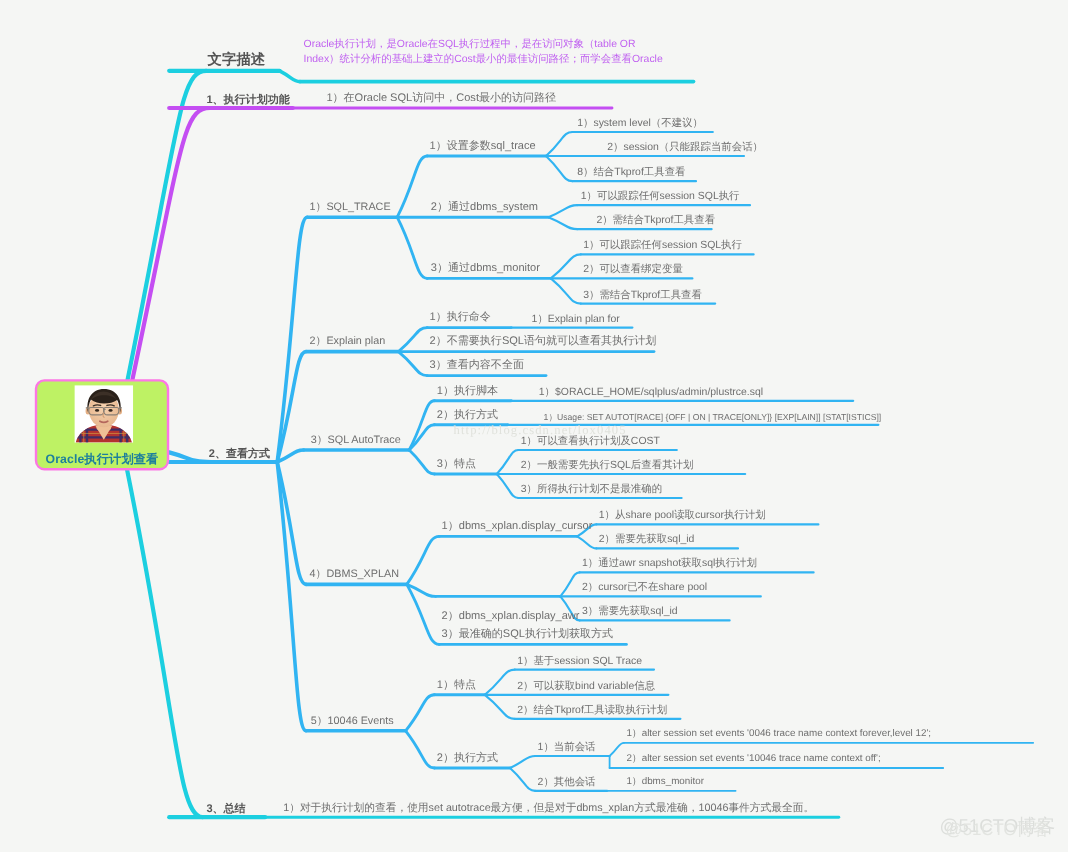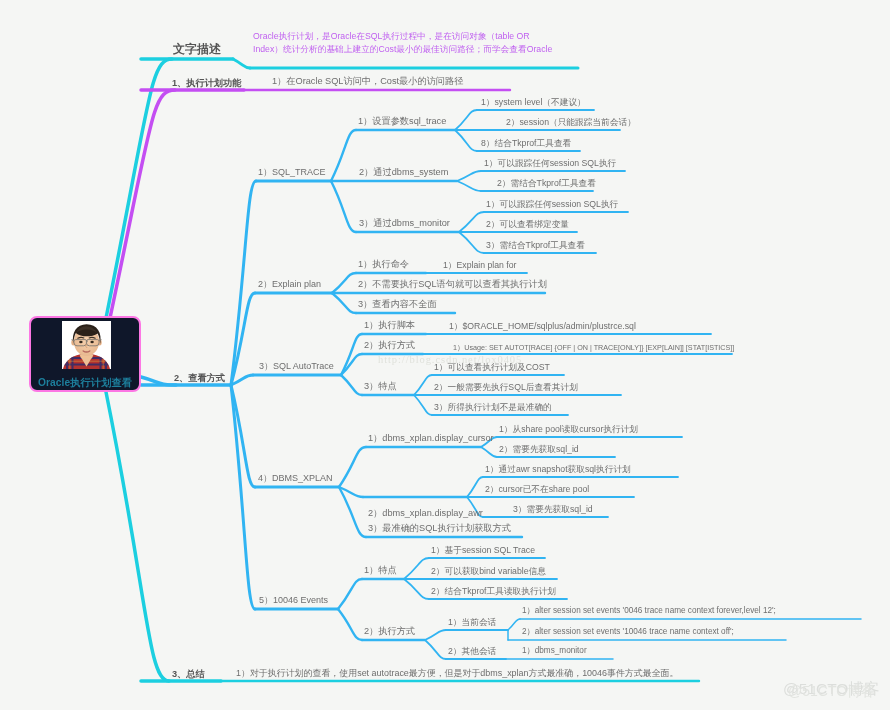--- a/index.html
+++ b/index.html
@@ -5,21 +5,21 @@
 <style>
   html,body{margin:0;padding:0;background:#f5f6f4;}
   body{width:890px;height:710px;overflow:hidden;
        font-family:"Liberation Sans","DejaVu Sans",sans-serif;
        -webkit-font-smoothing:antialiased;}
   #stage{position:relative;width:890px;height:710px;background:#f5f6f4;}
   #wires{position:absolute;left:0;top:0;width:890px;height:710px;}
   .nd{position:absolute;white-space:nowrap;color:#6e6e6e;line-height:1;}
   .nd.b{font-weight:bold;color:#555;}
   #center{position:absolute;left:29px;top:316px;width:112px;height:76px;
-          background:#0f172a;border:2px solid #fc77e4;border-radius:8px;box-sizing:border-box;}
+          background:#bef264;border:2px solid #fc77e4;border-radius:8px;box-sizing:border-box;}
   #center .ava{position:absolute;left:31px;top:3px;}
   #center .lbl{position:absolute;left:0;right:0;top:58px;text-align:center;
           color:#1d7f9c;font-weight:bold;font-size:10.2px;letter-spacing:.1px;}
   #note{position:absolute;left:253px;top:30px;color:#c061f0;
         font-size:8.7px;line-height:12.7px;white-space:nowrap;}
   #wm-url{position:absolute;left:378px;top:355px;font-size:10.5px;color:#e0e2dc;
           font-family:"Liberation Serif","DejaVu Serif",serif;letter-spacing:0.92px;line-height:1;}
   #wm-brand{position:absolute;left:783px;top:681px;font-size:15.5px;color:#dcdedb;letter-spacing:0px;line-height:1;}
   #wm-brand2{position:absolute;left:788px;top:684px;font-size:14px;color:#e2e4e0;letter-spacing:0px;line-height:1;}
 </style>
@@ -226,21 +226,21 @@
     <div class="nd" style="left: 434px; top: 362.8px; font-size: 8.7px;">1）可以查看执行计划及COST</div>
     <div class="nd" style="left: 434px; top: 382.8px; font-size: 8.7px;">2）一般需要先执行SQL后查看其计划</div>
     <div class="nd" style="left: 434px; top: 402.8px; font-size: 8.7px;">3）所得执行计划不是最准确的</div>
     <div class="nd" style="left: 258px; top: 474.4px; font-size: 9px;">4）DBMS_XPLAN</div>
     <div class="nd" style="left: 368px; top: 434.4px; font-size: 9.2px;">1）dbms_xplan.display_cursor</div>
     <div class="nd" style="left: 499px; top: 424.8px; font-size: 8.7px;">1）从share pool读取cursor执行计划</div>
     <div class="nd" style="left: 499px; top: 444.8px; font-size: 8.7px;">2）需要先获取sql_id</div>
     <div class="nd" style="left: 368px; top: 484.4px; font-size: 9.2px; margin-top: 25px;">2）dbms_xplan.display_awr</div>
     <div class="nd" style="left: 485px; top: 464.8px; font-size: 8.7px;">1）通过awr snapshot获取sql执行计划</div>
     <div class="nd" style="left: 485px; top: 484.8px; font-size: 8.7px;">2）cursor已不在share pool</div>
-    <div class="nd" style="left: 485px; top: 504.8px; font-size: 8.7px; margin-left: 28px;">3）需要先获取sql_id</div>
+    <div class="nd" style="left: 485px; top: 504.8px; font-size: 8.7px;">3）需要先获取sql_id</div>
     <div class="nd" style="left: 368px; top: 524.4px; font-size: 9.2px;">3）最准确的SQL执行计划获取方式</div>
     <div class="nd" style="left: 259px; top: 596.4px; font-size: 9px;">5）10046 Events</div>
     <div class="nd" style="left: 364px; top: 566.4px; font-size: 9.2px;">1）特点</div>
     <div class="nd" style="left: 431px; top: 545.8px; font-size: 8.7px;">1）基于session SQL Trace</div>
     <div class="nd" style="left: 431px; top: 566.8px; font-size: 8.7px;">2）可以获取bind variable信息</div>
     <div class="nd" style="left: 431px; top: 586.8px; font-size: 8.7px;">2）结合Tkprof工具读取执行计划</div>
     <div class="nd" style="left: 364px; top: 627.4px; font-size: 9.2px;">2）执行方式</div>
     <div class="nd" style="left: 448px; top: 617.8px; font-size: 8.7px;">1）当前会话</div>
     <div class="nd" style="left: 522px; top: 607.4px; font-size: 8.2px;">1）alter session set events '0046 trace name context forever,level 12';</div>
     <div class="nd" style="left: 522px; top: 628.4px; font-size: 8.2px;">2）alter session set events '10046 trace name context off';</div>

